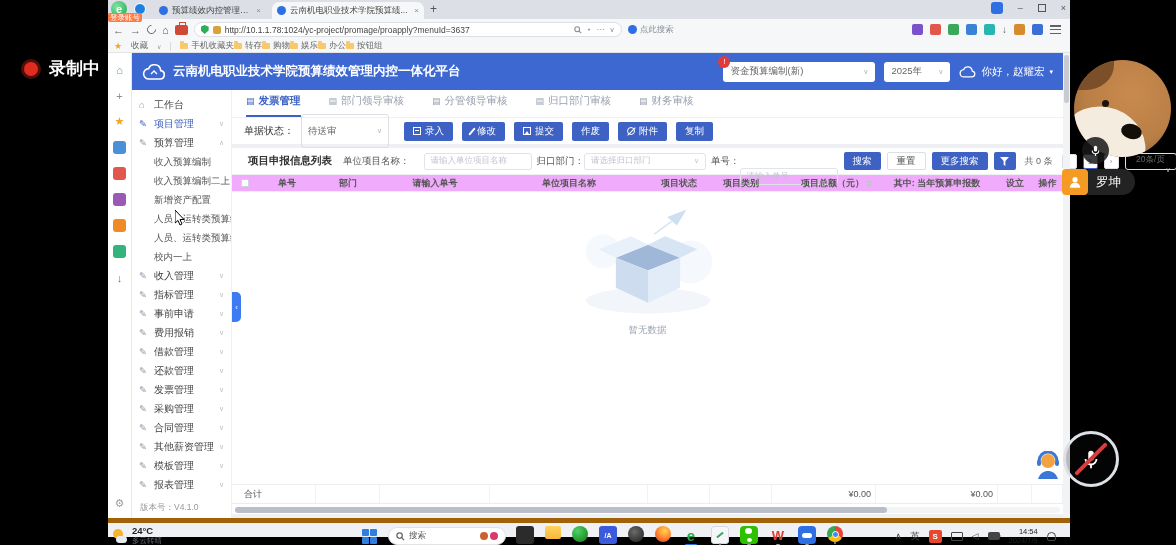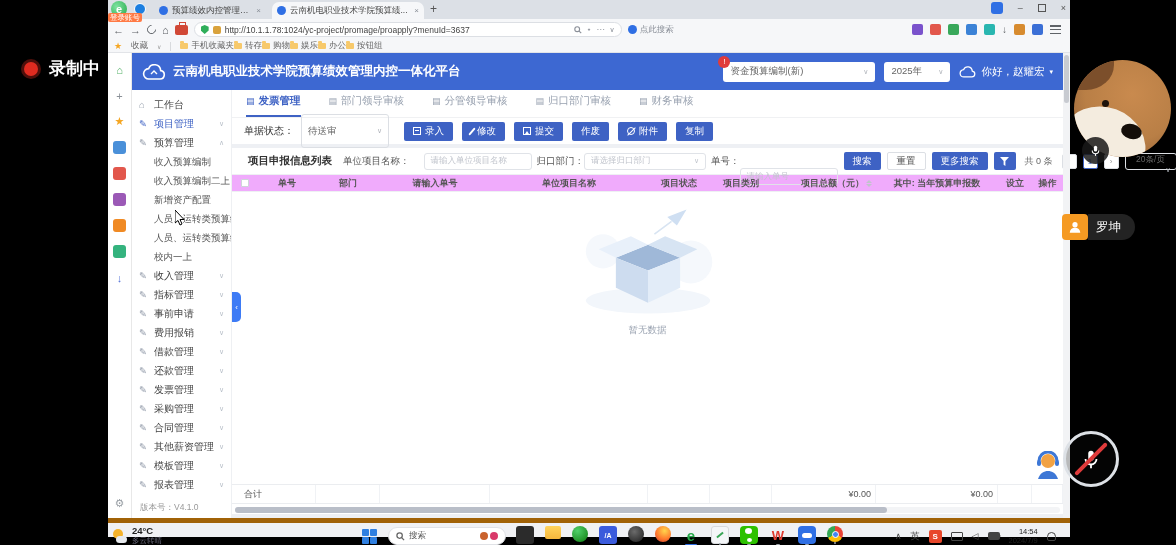--- a/index.html
+++ b/index.html
@@ -11,21 +11,21 @@
     font-size:17px;font-weight:bold;z-index:50;}
   .rdot{width:14px;height:14px;border-radius:50%;background:#e02b20;box-shadow:0 0 0 3px rgba(224,43,32,.35);}
   .cam{position:absolute;left:1074px;top:60px;width:97px;height:97px;border-radius:50%;overflow:hidden;
     background:radial-gradient(circle at 60% 35%,#c98a4e 0%,#b97f46 55%,#8a5a33 100%);z-index:50;}
   .cam .snout{position:absolute;left:-14px;bottom:-26px;width:86px;height:76px;background:#f4ecdf;border-radius:50%;transform:rotate(20deg);}
   .cam .ear{position:absolute;left:0;top:-6px;width:40px;height:36px;background:#7c4f2b;border-radius:0 0 70% 0;}
   .cam .eye{position:absolute;left:28px;top:40px;width:7px;height:7px;border-radius:50%;background:#1d130c;}
   .cam .nose{position:absolute;left:47px;bottom:18px;width:21px;height:15px;border-radius:50%;background:#140e09;transform:rotate(14deg);}
   .micbadge{position:absolute;left:1082px;top:137px;width:27px;height:27px;border-radius:50%;
     background:rgba(25,25,25,.85);display:grid;place-items:center;z-index:51;}
-  .ntag{position:absolute;left:1062px;top:169px;display:flex;align-items:center;z-index:50;margin-top:45px;}
+  .ntag{position:absolute;left:1062px;top:169px;display:flex;align-items:center;z-index:50;}
   .navatar{width:26px;height:26px;background:#f59a23;border-radius:4px;display:grid;place-items:center;}
   .npill{height:26px;background:rgba(45,45,45,.78);color:#fff;font-size:12.5px;border-radius:0 13px 13px 0;
     display:flex;align-items:center;padding:0 14px 0 8px;}
   .mmute{position:absolute;left:1063px;top:431px;width:56px;height:56px;border-radius:50%;
     border:3px solid #dde1e6;display:grid;place-items:center;z-index:50;background:rgba(15,15,15,.25);}
   .mslash{position:absolute;width:4px;height:44px;background:#e03b3b;transform:rotate(45deg);border-radius:2px;}
   .csfloat{position:absolute;left:1035px;top:451px;z-index:40;}
   .cursor{position:absolute;left:175px;top:210px;z-index:60;}
   
   .bw{position:absolute;left:108px;top:0;width:962px;height:518px;background:#dce0e6;}

